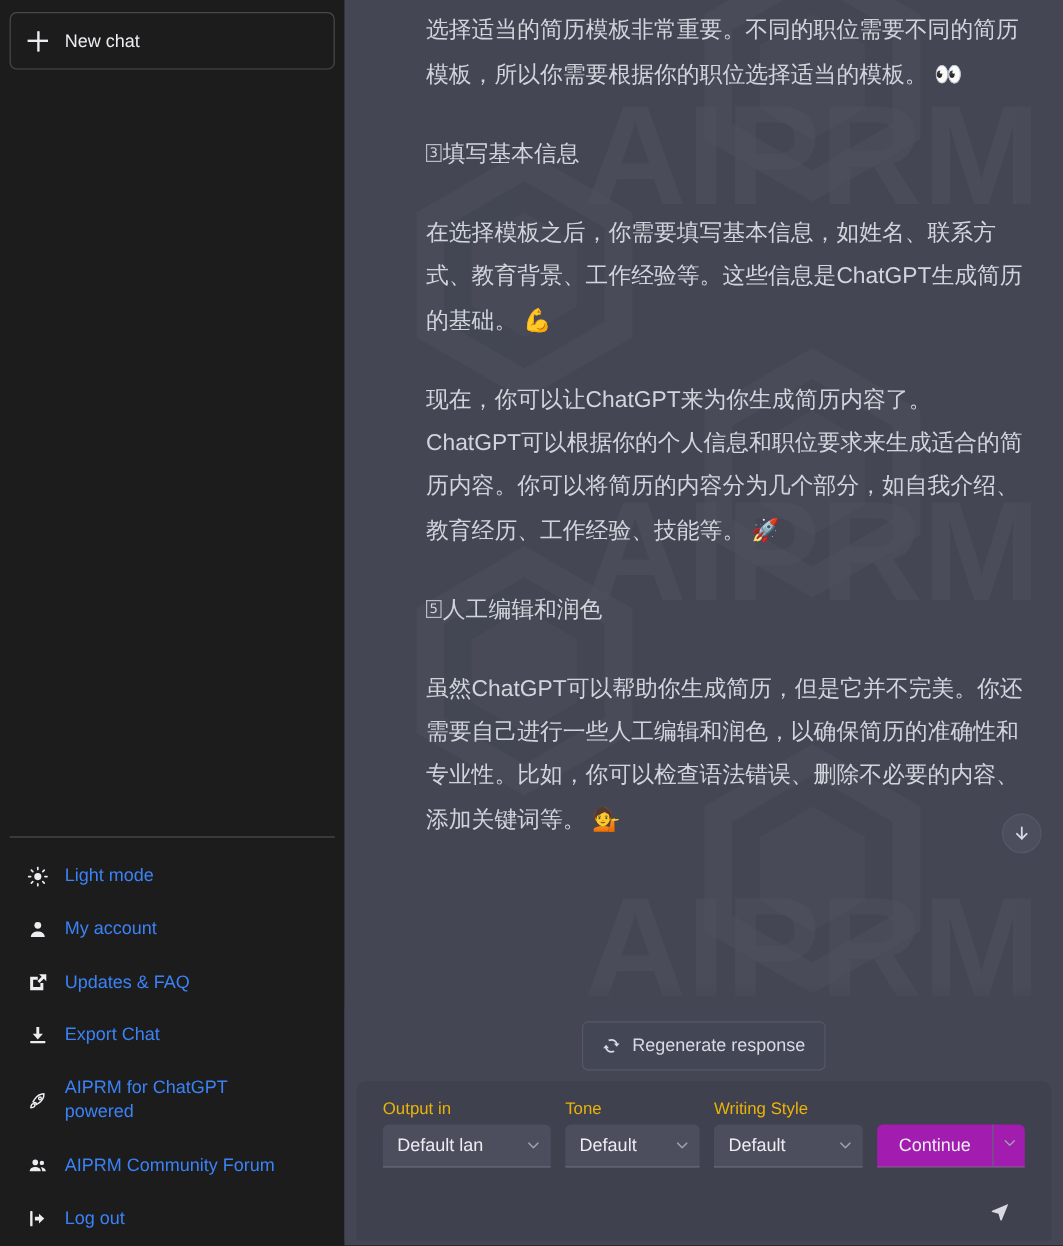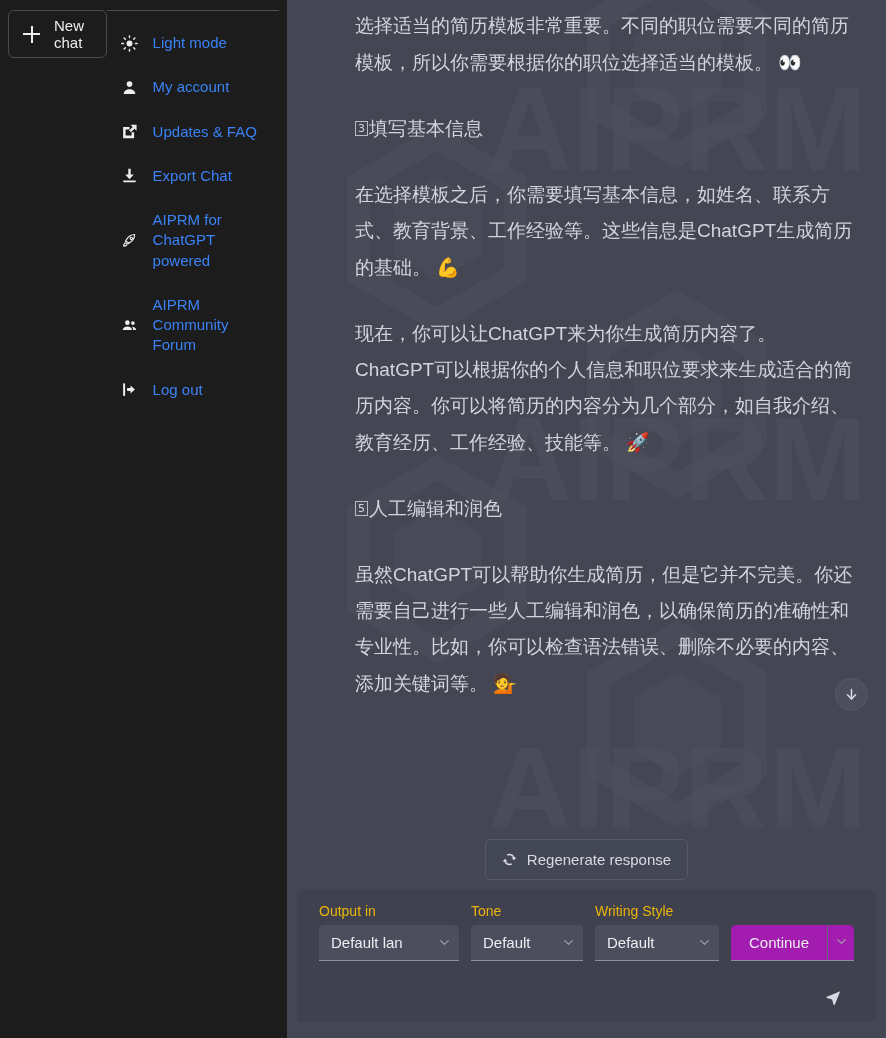--- a/index.html
+++ b/index.html
@@ -18,21 +18,21 @@
     height: 1038px;
     position: relative;
   }
 
   
   .sidebar {
     width: 287px;
     flex: 0 0 287px;
     background: #1c1c1c;
     display: flex;
-    flex-direction: row;
+    flex-direction: column;
     padding: 10px 8px 0 8px;
     position: relative;
     overflow: hidden;
   }
 
   .new-chat {
     display: flex;
     align-items: center;
     gap: 14px;
     border: 1px solid #4a4a4a;
@@ -169,21 +169,21 @@
     align-items: center;
     justify-content: center;
     z-index: 3;
     cursor: pointer;
   }
   .scroll-btn svg { width: 15px; height: 15px; color: #d9d9e3; }
 
   
   .composer {
     position: absolute;
-    left: 0; right: 0; bottom: 16px;
+    left: 0; right: 0; bottom: 4px;
     height: 193px;
     z-index: 4;
     background: #444654;
   }
 
   .regen-row {
     height: 60px;
     display: flex;
     align-items: center;
     justify-content: center;

